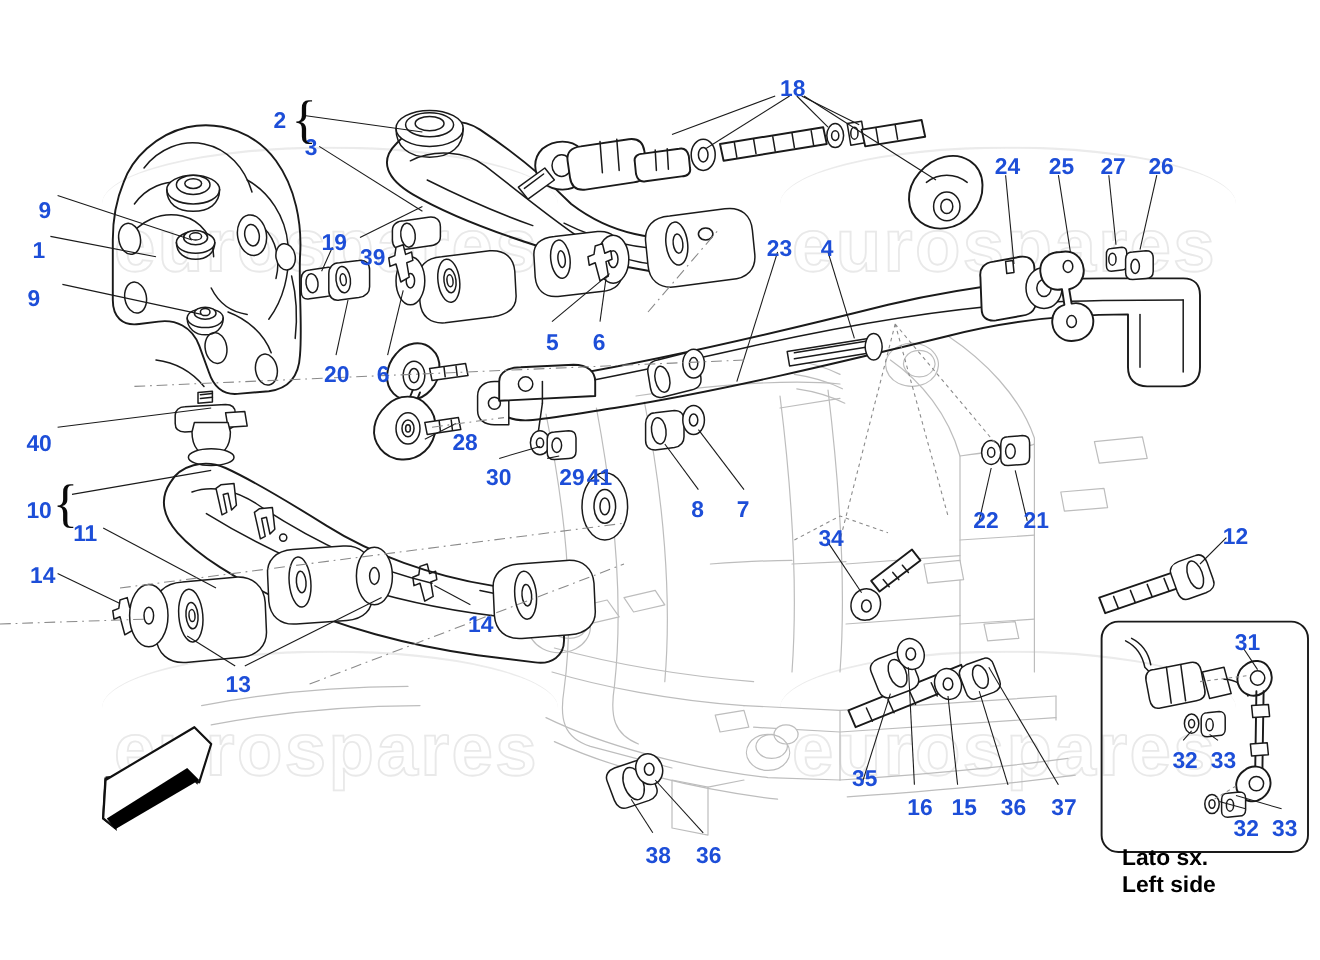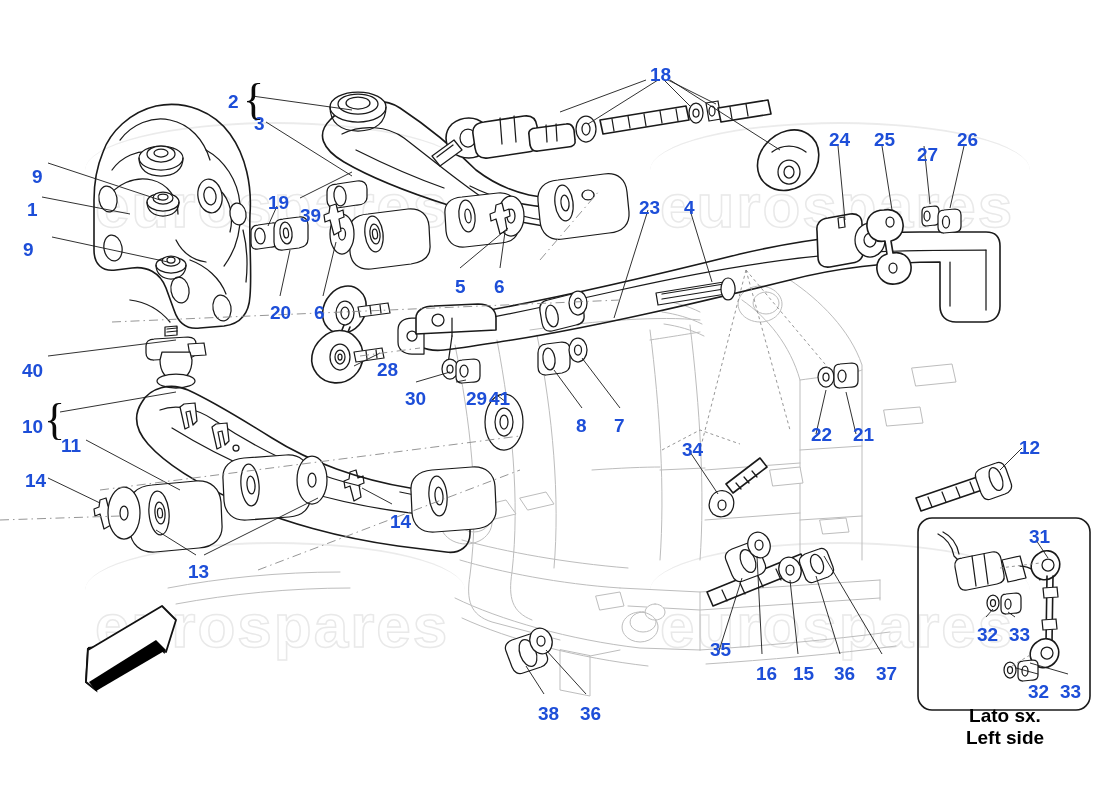--- a/index.html
+++ b/index.html
@@ -26,21 +26,21 @@
   .brace{
     position:absolute;
     font-family:"Liberation Serif", serif;
     font-size:44px;
     color:#0a0a0a;
     line-height:1;
     font-weight:400;
   }
   .inset-caption{
     position:absolute;
-    text-align:center;
+    text-align:left;
     font-family:"Liberation Sans", sans-serif;
     font-size:19px;
     font-weight:700;
     color:#000;
     line-height:1.15;
     white-space:pre-line;
   }
   .wm{
     position:absolute;
     font-family:"Liberation Sans", sans-serif;
@@ -602,21 +602,21 @@
     </g>
 
   </svg>
 
   <div id="label-layer">
       <div class="lbl" style="left: 228px; top: 92px;">2</div>
       <div class="lbl" style="left: 254px; top: 114px;">3</div>
       <div class="lbl" style="left: 650px; top: 65px;">18</div>
       <div class="lbl" style="left: 829px; top: 130px;">24</div>
       <div class="lbl" style="left: 874px; top: 130px;">25</div>
-      <div class="lbl" style="left: 917px; top: 130px; margin-top: 15px;">27</div>
+      <div class="lbl" style="left: 917px; top: 130px;">27</div>
       <div class="lbl" style="left: 957px; top: 130px;">26</div>
       <div class="lbl" style="left: 32px; top: 167px;">9</div>
       <div class="lbl" style="left: 27px; top: 200px;">1</div>
       <div class="lbl" style="left: 268px; top: 193px;">19</div>
       <div class="lbl" style="left: 300px; top: 206px;">39</div>
       <div class="lbl" style="left: 639px; top: 198px;">23</div>
       <div class="lbl" style="left: 684px; top: 198px;">4</div>
       <div class="lbl" style="left: 23px; top: 240px;">9</div>
       <div class="lbl" style="left: 270px; top: 303px;">20</div>
       <div class="lbl" style="left: 314px; top: 303px;">6</div>

